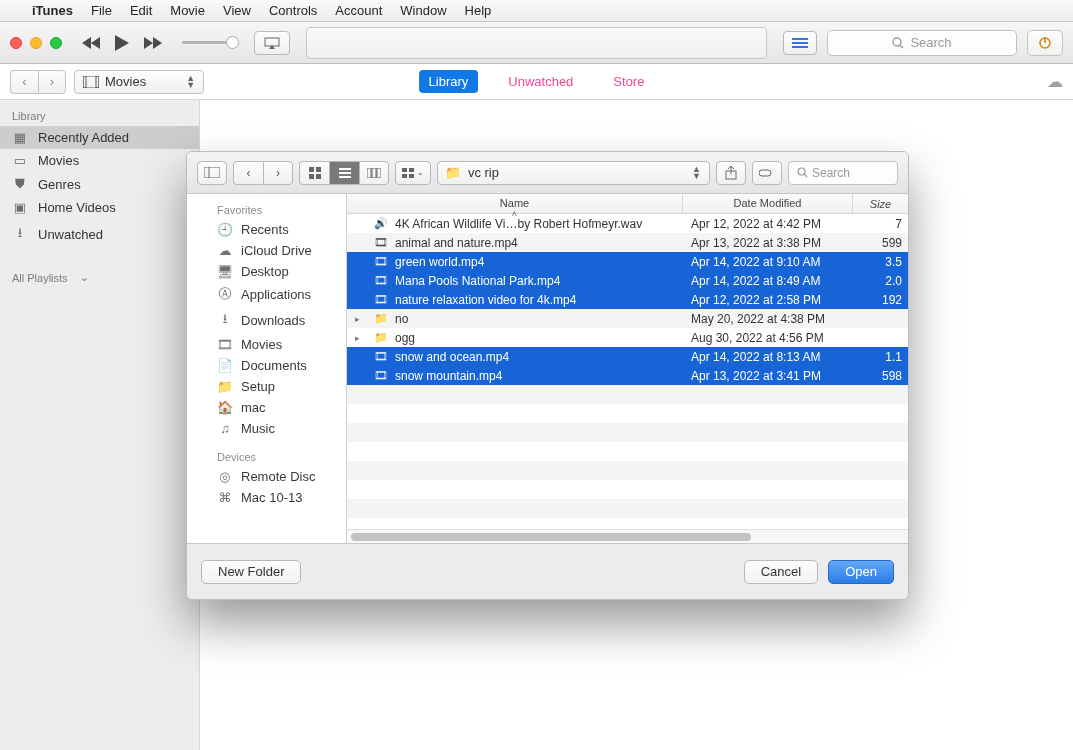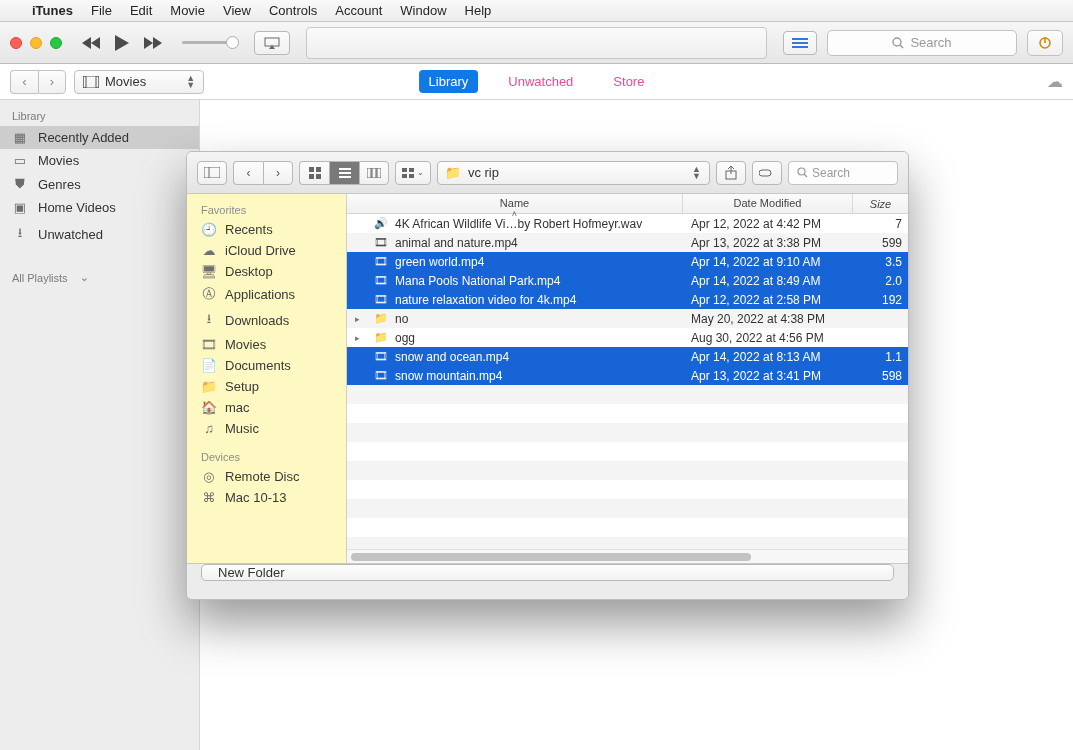--- a/index.html
+++ b/index.html
@@ -63,21 +63,21 @@
 .f-seg { display: flex; }
 .f-seg .f-btn { border-radius: 0; border-right: none; }
 .f-seg .f-btn:first-child { border-radius: 4px 0 0 4px; }
 .f-seg .f-btn:last-child { border-radius: 0 4px 4px 0; border-right: 1px solid #b8b8b8; }
 .f-seg .f-btn.sel { background: #797979; color: #fff; }
 .path-pop { flex: 1; height: 24px; background: linear-gradient(#fdfdfd,#f0f0f0); border: 1px solid #b8b8b8; border-radius: 4px; display: flex; align-items: center; padding: 0 8px; gap: 6px; font-size: 13px; color: #333; position: relative; }
 .path-pop .chev { position: absolute; right: 8px; color: #666; font-size: 9px; line-height: 7px; }
 .finder-search { width: 110px; height: 24px; background: #fdfdfd; border: 1px solid #c2c2c2; border-radius: 4px; display: flex; align-items: center; padding: 0 8px; gap: 4px; color: #9a9a9a; font-size: 12px; }
 
 .finder-body { flex: 1; display: flex; overflow: hidden; }
-.finder-side { width: 160px; background: #fef9c3; border-right: 1px solid #cfcfcf; padding: 6px 0; overflow-y: auto; }
+.finder-side { width: 160px; background: #ffffff; border-right: 1px solid #cfcfcf; padding: 6px 16px; overflow-y: auto; }
 .fs-hdr { font-size: 11px; color: #8c8c8c; padding: 4px 14px 3px; font-weight: 500; }
 .fs-item { display: flex; align-items: center; gap: 8px; padding: 3px 14px; font-size: 13px; color: #393939; }
 .fs-icon { width: 16px; color: #707070; display: flex; justify-content: center; font-size: 13px; }
 
 .file-area { flex: 1; display: flex; flex-direction: column; background: #fff; }
 .file-header { height: 20px; background: linear-gradient(#fbfbfb,#f0f0f0); border-bottom: 1px solid #d6d6d6; display: flex; font-size: 11px; color: #444; }
 .fh-col { padding: 3px 8px; border-right: 1px solid #d9d9d9; display: flex; align-items: center; flex-direction: column; }
 .fh-col.name { flex: 1; justify-content: space-between; }
 .fh-col.date { width: 170px; }
 .fh-col.size { width: 55px; justify-content: flex-end; border-right: none; font-style: italic; }
@@ -89,21 +89,21 @@
 .fr-name { flex: 1; display: flex; align-items: center; padding-left: 8px; gap: 6px; overflow: hidden; white-space: nowrap; }
 .fr-disclosure { width: 12px; color: #777; font-size: 9px; }
 .fr-icon { width: 16px; font-size: 11px; display: flex; justify-content: center; }
 .fr-date { width: 170px; padding-left: 8px; }
 .fr-size { width: 55px; text-align: right; padding-right: 6px; }
 .folder-icon { color: #5da7e8; }
 
 .scroll-indicator { height: 14px; background: #f7f7f7; border-top: 1px solid #e0e0e0; position: relative; }
 .scroll-thumb { position: absolute; left: 4px; top: 3px; width: 400px; height: 8px; background: #c2c2c2; border-radius: 4px; }
 
-.finder-footer { height: 36px; border-top: 1px solid #c8c8c8; background: #ececec; display: flex; padding: 0 14px; gap: 10px; flex-direction: column; }
+.finder-footer { height: 56px; border-top: 1px solid #c8c8c8; background: #ececec; display: flex; align-items: center; padding: 0 14px; gap: 10px; }
 .foot-btn { height: 24px; padding: 0 16px; background: linear-gradient(#fdfdfd,#f2f2f2); border: 1px solid #b8b8b8; border-radius: 5px; font-size: 13px; color: #333; display: flex; align-items: center; }
 .foot-btn.primary { background: linear-gradient(#63a9f5,#2a7de8); color: #fff; border-color: #2668c6; }
 .spacer { flex: 1; }
 
 svg { display: block; }
 </style>
 </head>
 <body>
 
 <div class="menubar">

